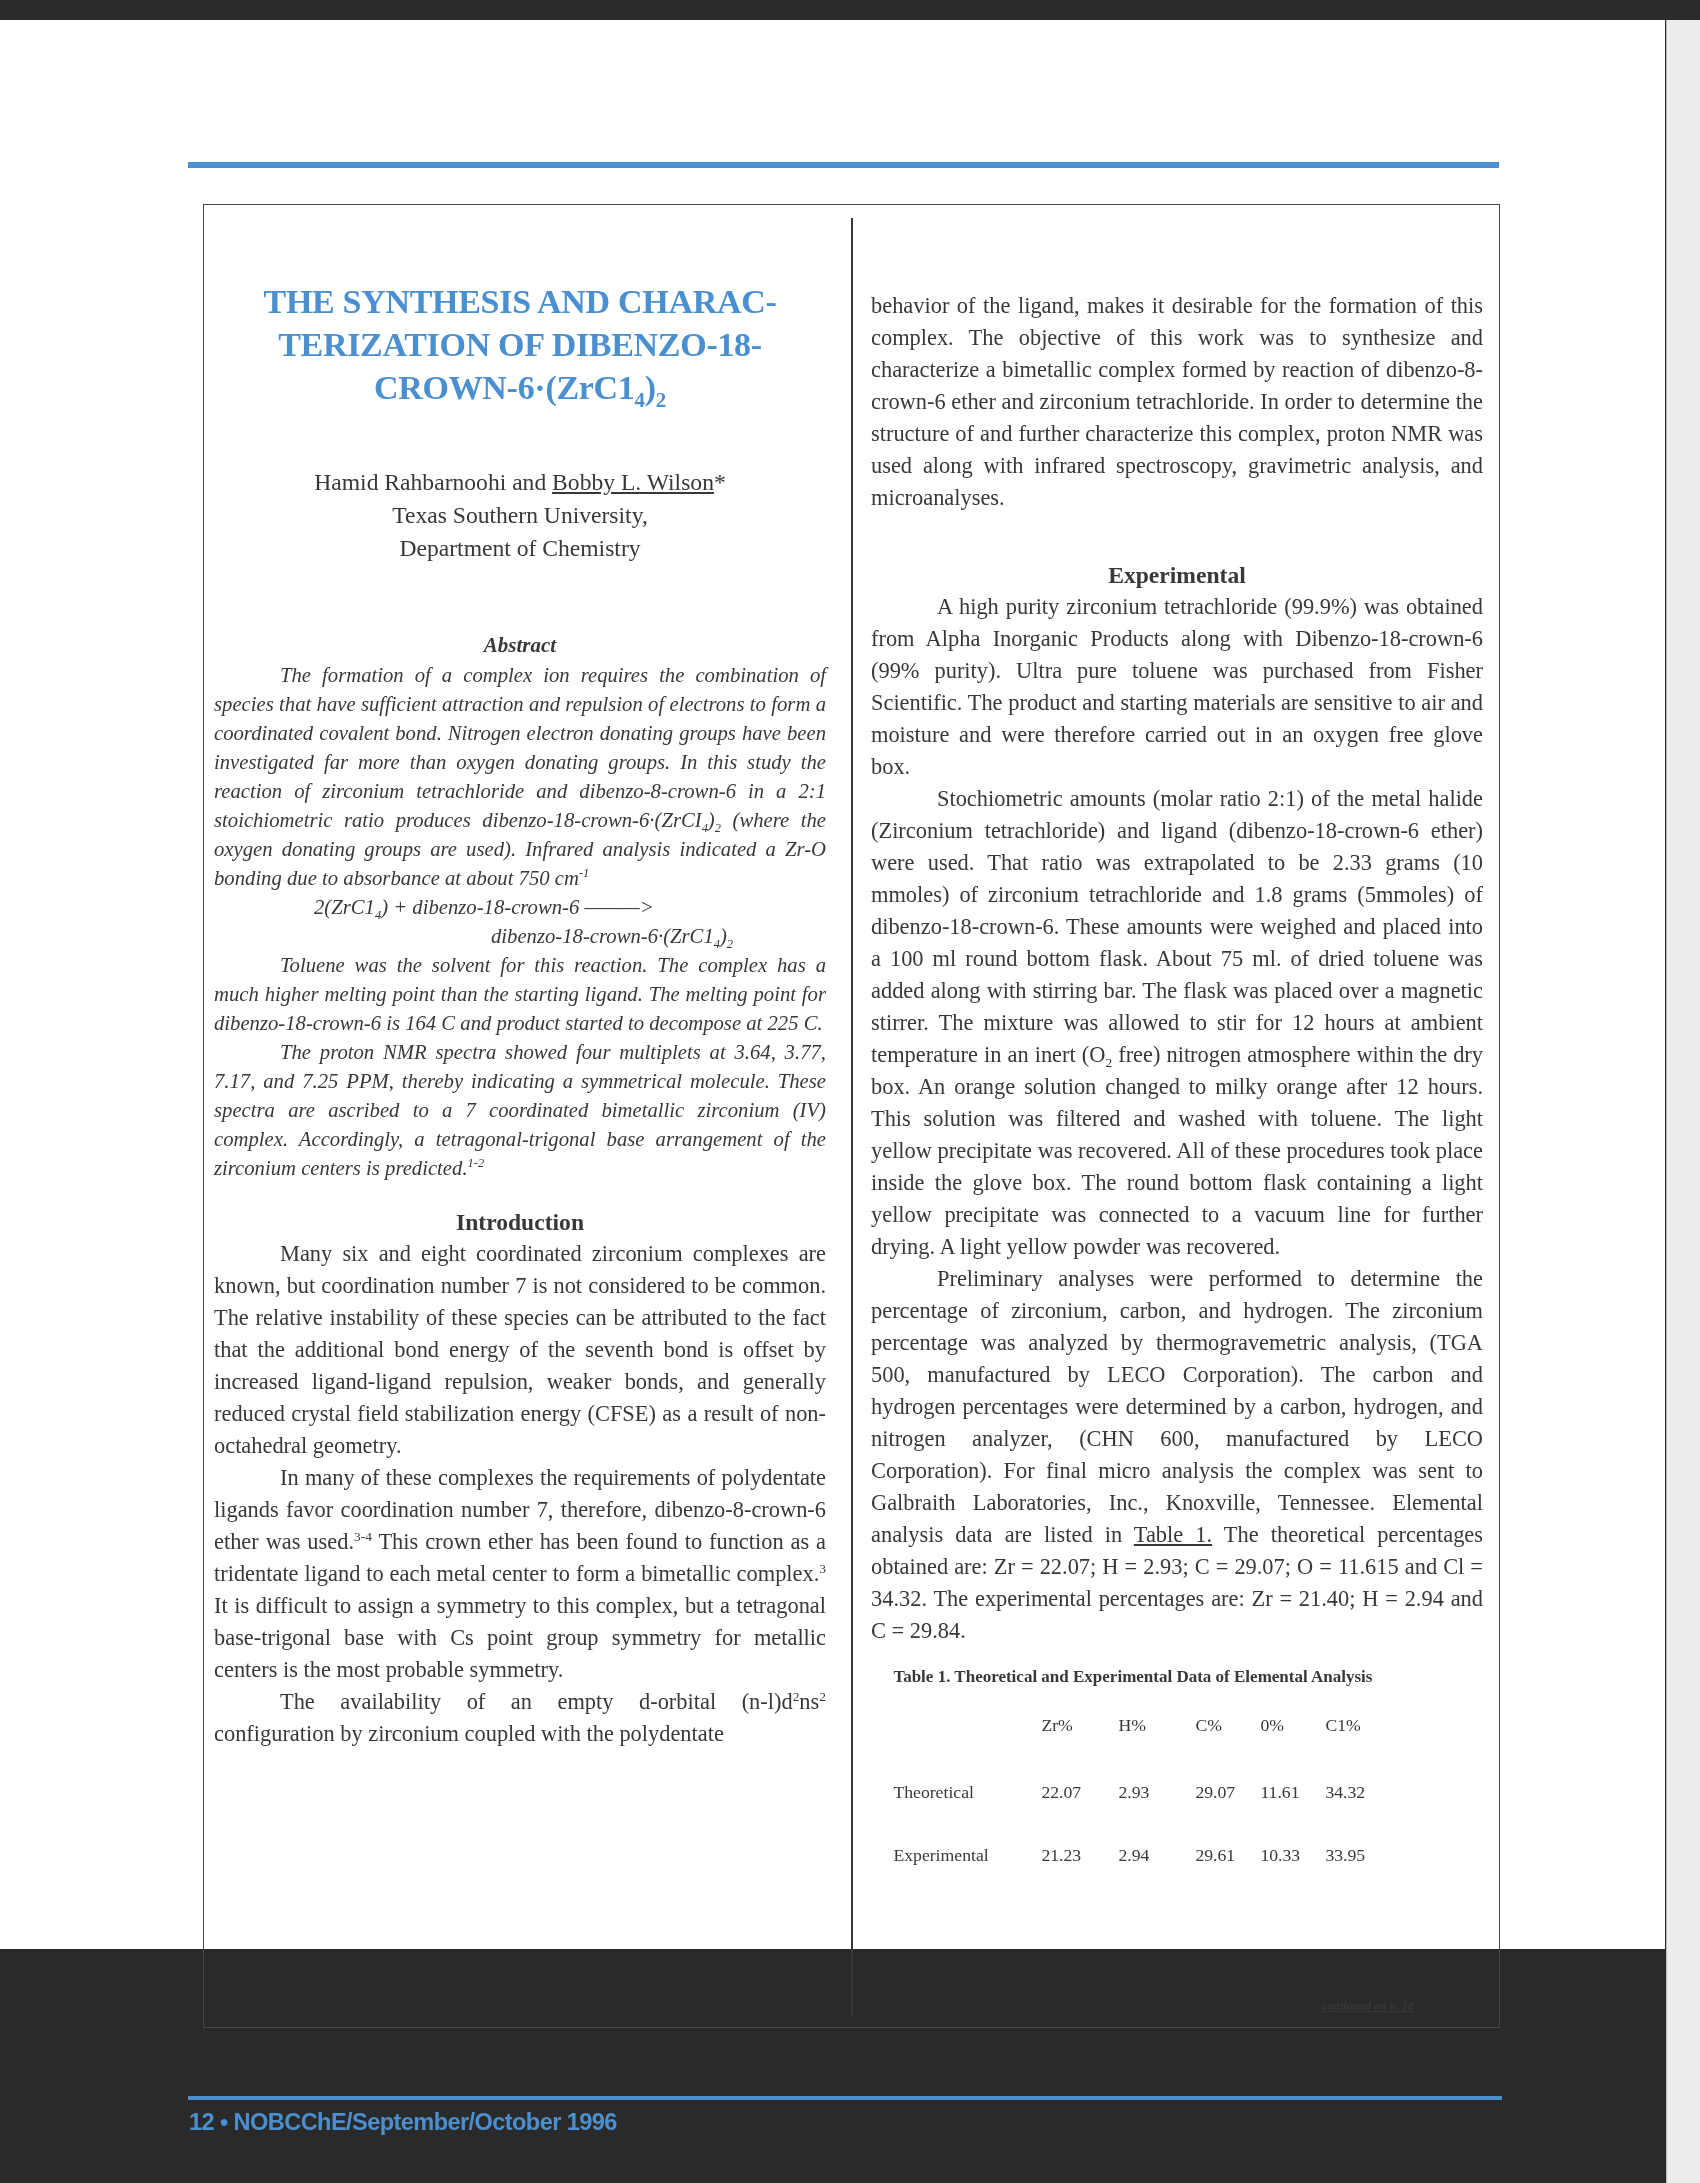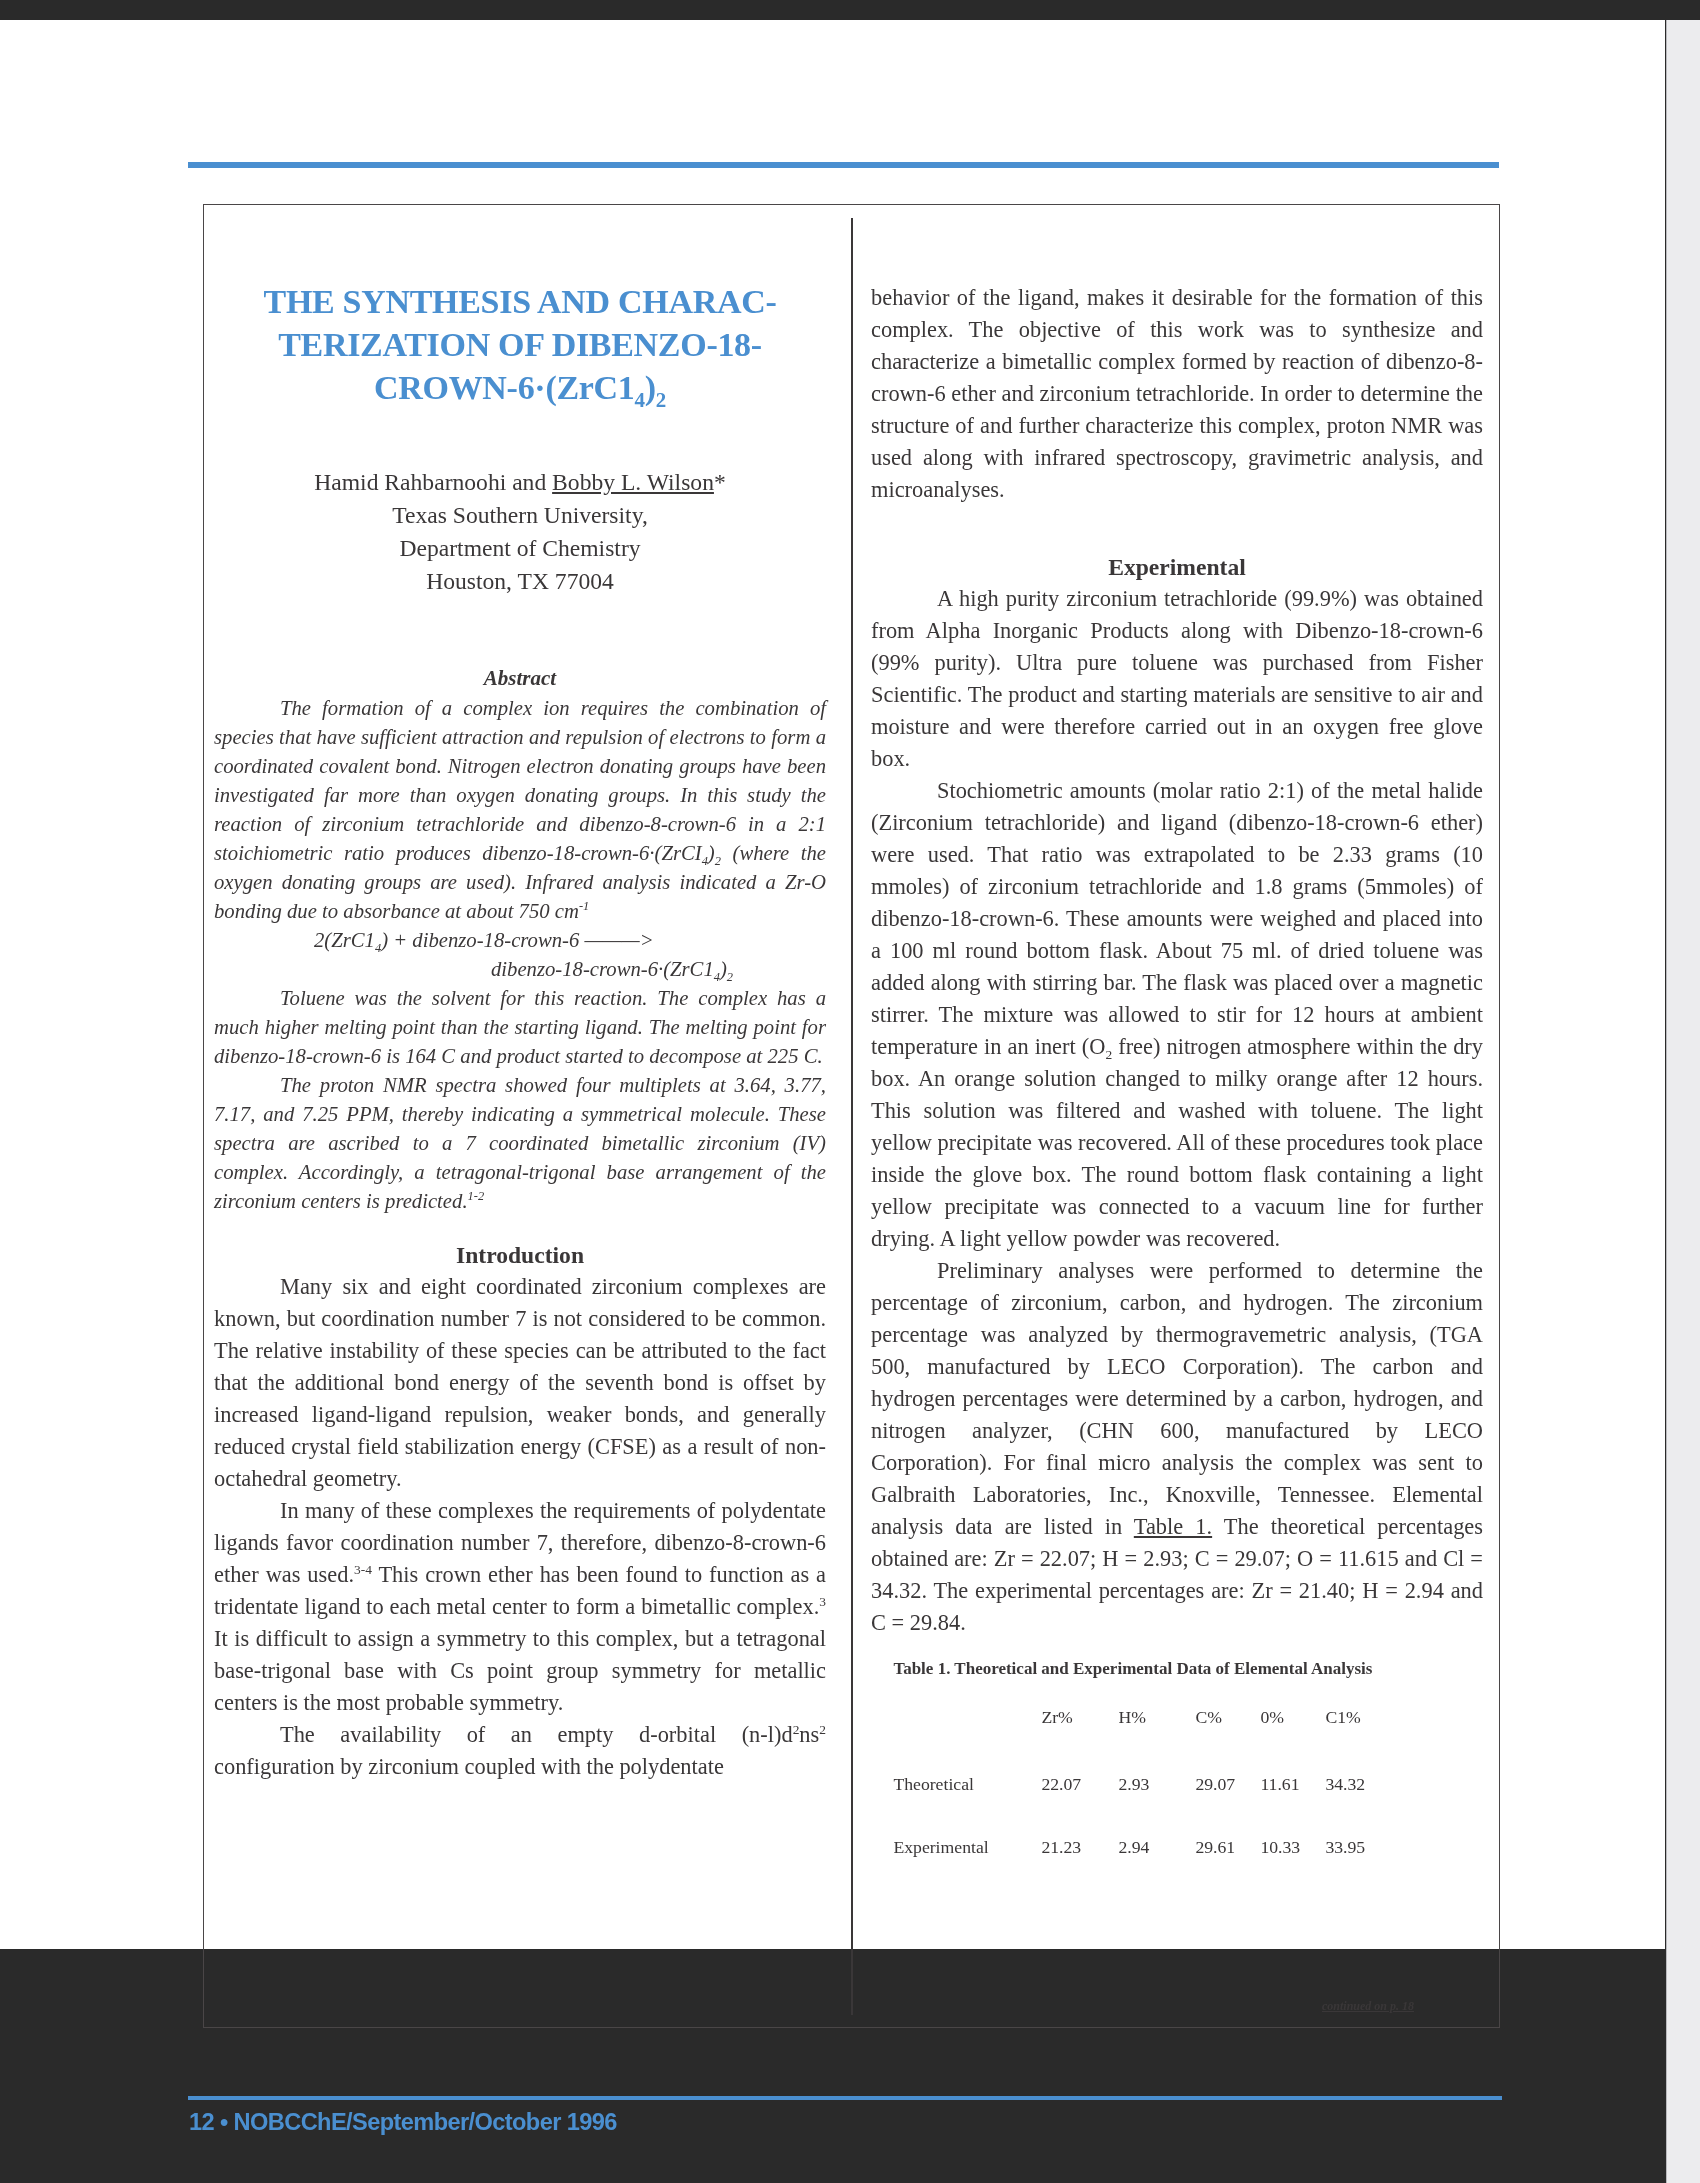--- a/index.html
+++ b/index.html
@@ -48,21 +48,21 @@
     color:#4a8fd0; font-weight:bold; font-size:34px; line-height:43px;
     text-align:center; margin:0 0 57px 0; letter-spacing:-0.3px;
   }
   .title sub { font-size:21px; vertical-align:-8.3px; }
   .authors { text-align:center; font-size:23.6px; line-height:33px; margin-bottom:66px; }
   .authors .u { text-decoration:underline; }
   .sec-head { text-align:center; font-weight:bold; font-size:23.6px; margin:0; }
   .abstract-head { text-align:center; font-weight:bold; font-style:italic; font-size:21px; line-height:29.5px; }
   .abstract { font-style:italic; font-size:20.7px; line-height:29px; }
   .abstract p, .col p { margin:0; text-indent:66px; }
-  .abstract p.noindent, .col p.noindent { text-indent:0; }
+  .abstract p.noindent, .col p.noindent { text-indent:0;margin-top:8px; }
   .eq1 { padding-left:100px; text-indent:0 !important; }
   .eq2 { padding-left:277px; text-indent:0 !important; }
   sup { font-size:0.6em; line-height:0; }
   sub { font-size:0.6em; line-height:0; }
   .intro-head { margin-top:23.6px; }
   .exp-head { margin-top:45px; }
   .link-u { text-decoration:underline; }
   .table-wrap { margin-top:18px; font-family:"Liberation Serif", serif; }
   .table-caption { font-weight:bold; font-size:17px; line-height:23.6px; text-align:left; padding-left:22.4px; }
   table.elem { border-collapse:collapse; margin-top:20px; font-size:17.7px; }
@@ -94,21 +94,20 @@
       <span>TERIZATION OF DIBENZO-18-</span><br>
       <span>CROWN-6·(ZrC1</span><sub>4</sub><span>)</span><sub>2</sub>
     </h1>
 
     <div class="authors">
       <div>
         <span>Hamid Rahbarnoohi and </span><span class="u">Bobby L. Wilson</span><span>*</span>
       </div>
       <div>Texas Southern University,</div>
       <div>Department of Chemistry</div>
-      <div>Houston, TX 77004</div>
     </div>
 
     <div class="abstract-head">Abstract</div>
     <div class="abstract">
       <p><span>The formation of a complex ion requires the combination of species that have sufficient attraction and repulsion of electrons to form a coordinated covalent bond. Nitrogen electron donating groups have been investigated far more than oxygen donating groups. In this study the reaction of zirconium tetrachloride and dibenzo-8-crown-6 in a 2:1 stoichiometric ratio produces dibenzo-18-crown-6·(ZrCI</span><sub>4</sub><span>)</span><sub>2</sub><span> (where the oxygen donating groups are used). Infrared analysis indicated a Zr-O bonding due to absorbance at about 750 cm</span><sup>-1</sup></p>
       <p class="eq1"><span>2(ZrC1</span><sub>4</sub><span>) + dibenzo-18-crown-6 ———&gt;</span></p>
       <p class="eq2"><span>dibenzo-18-crown-6·(ZrC1</span><sub>4</sub><span>)</span><sub>2</sub></p>
       <p>Toluene was the solvent for this reaction. The complex has a much higher melting point than the starting ligand. The melting point for dibenzo-18-crown-6 is 164 C and product started to decompose at 225 C.</p>
       <p><span>The proton NMR spectra showed four multiplets at 3.64, 3.77, 7.17, and 7.25 PPM, thereby indicating a symmetrical molecule. These spectra are ascribed to a 7 coordinated bimetallic zirconium (IV) complex. Accordingly, a tetragonal-trigonal base arrangement of the zirconium centers is predicted.</span><sup>1-2</sup></p>
     </div>

